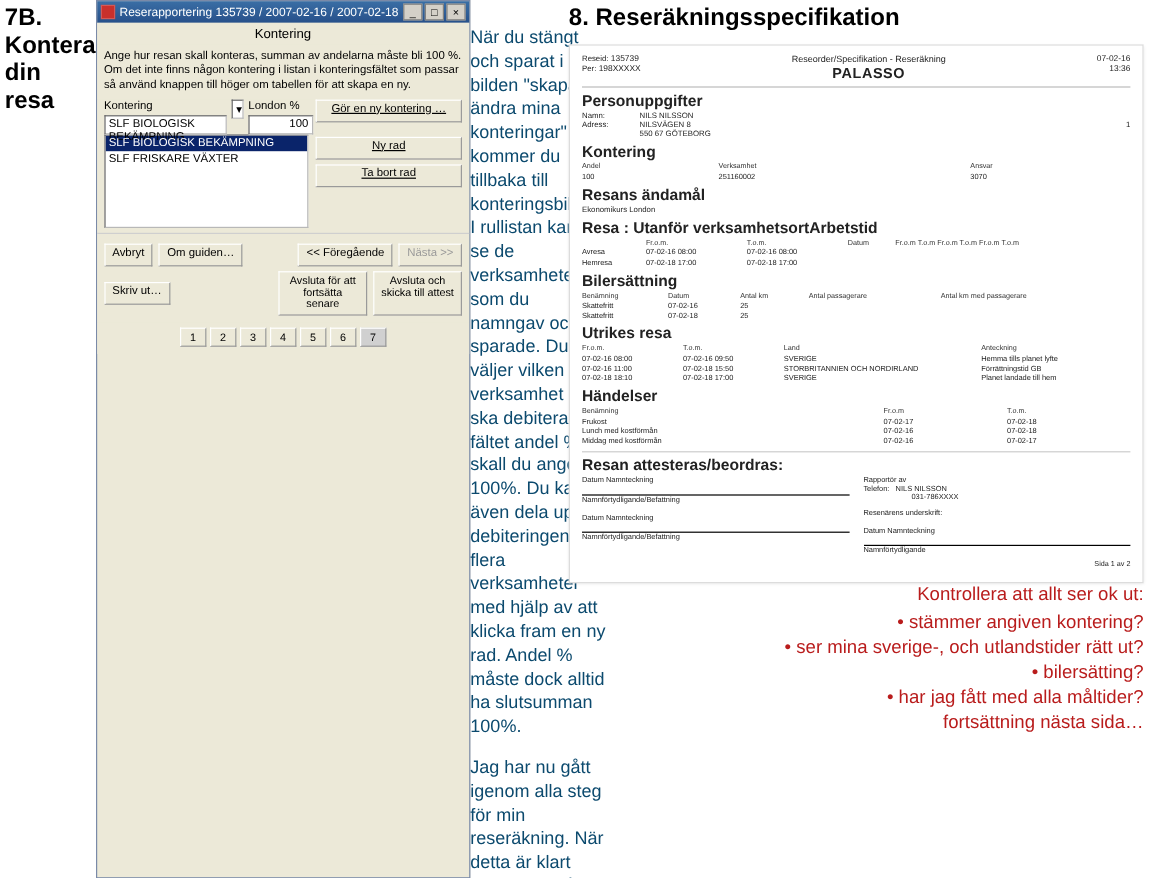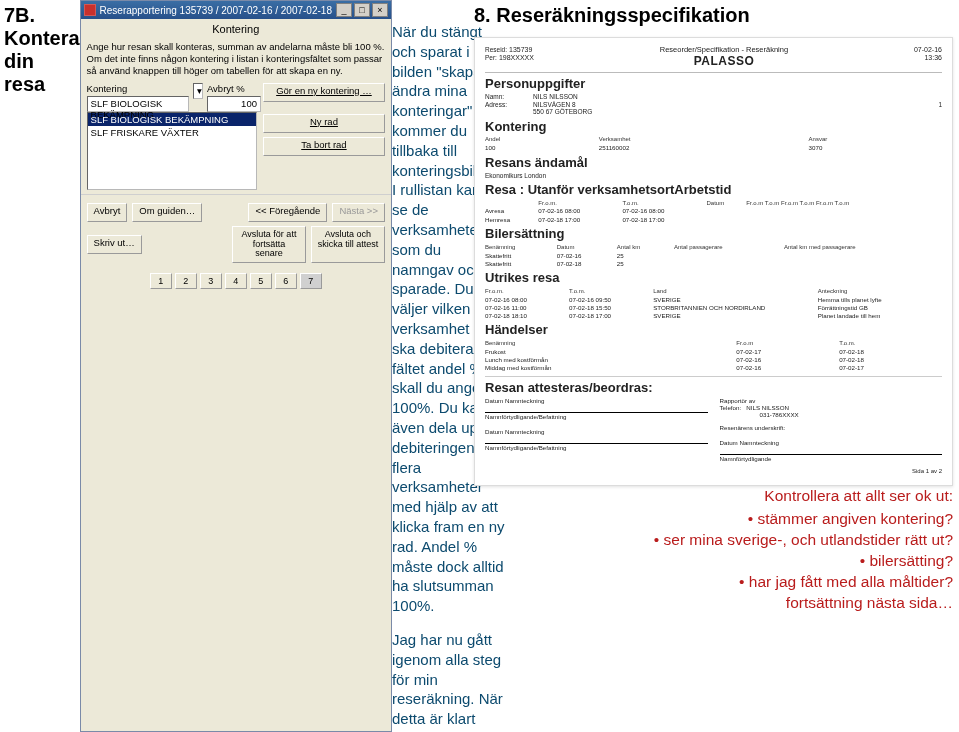--- a/index.html
+++ b/index.html
@@ -232,21 +232,21 @@
       <div class="formarea">
         <div class="formleft">
           <div class="lblrow">
             <div style="flex:1">
               <div class="lbl">Kontering</div>
               <div class="tf">SLF BIOLOGISK BEKÄMPNING</div>
             </div>
             <div style="width:64px;display:flex">
               <div class="tf" style="width:10px;text-align:center">▾</div>
               <div style="flex:1;margin-left:4px">
-                <div class="lbl">Avbryt %</div>
+                <div class="lbl">London %</div>
                 <div class="tf sm">100</div>
               </div>
             </div>
           </div>
           <div class="listbox">
             <div class="li sel">SLF BIOLOGISK BEKÄMPNING</div>
             <div class="li">SLF FRISKARE VÄXTER</div>
           </div>
         </div>
         <div class="formright">

